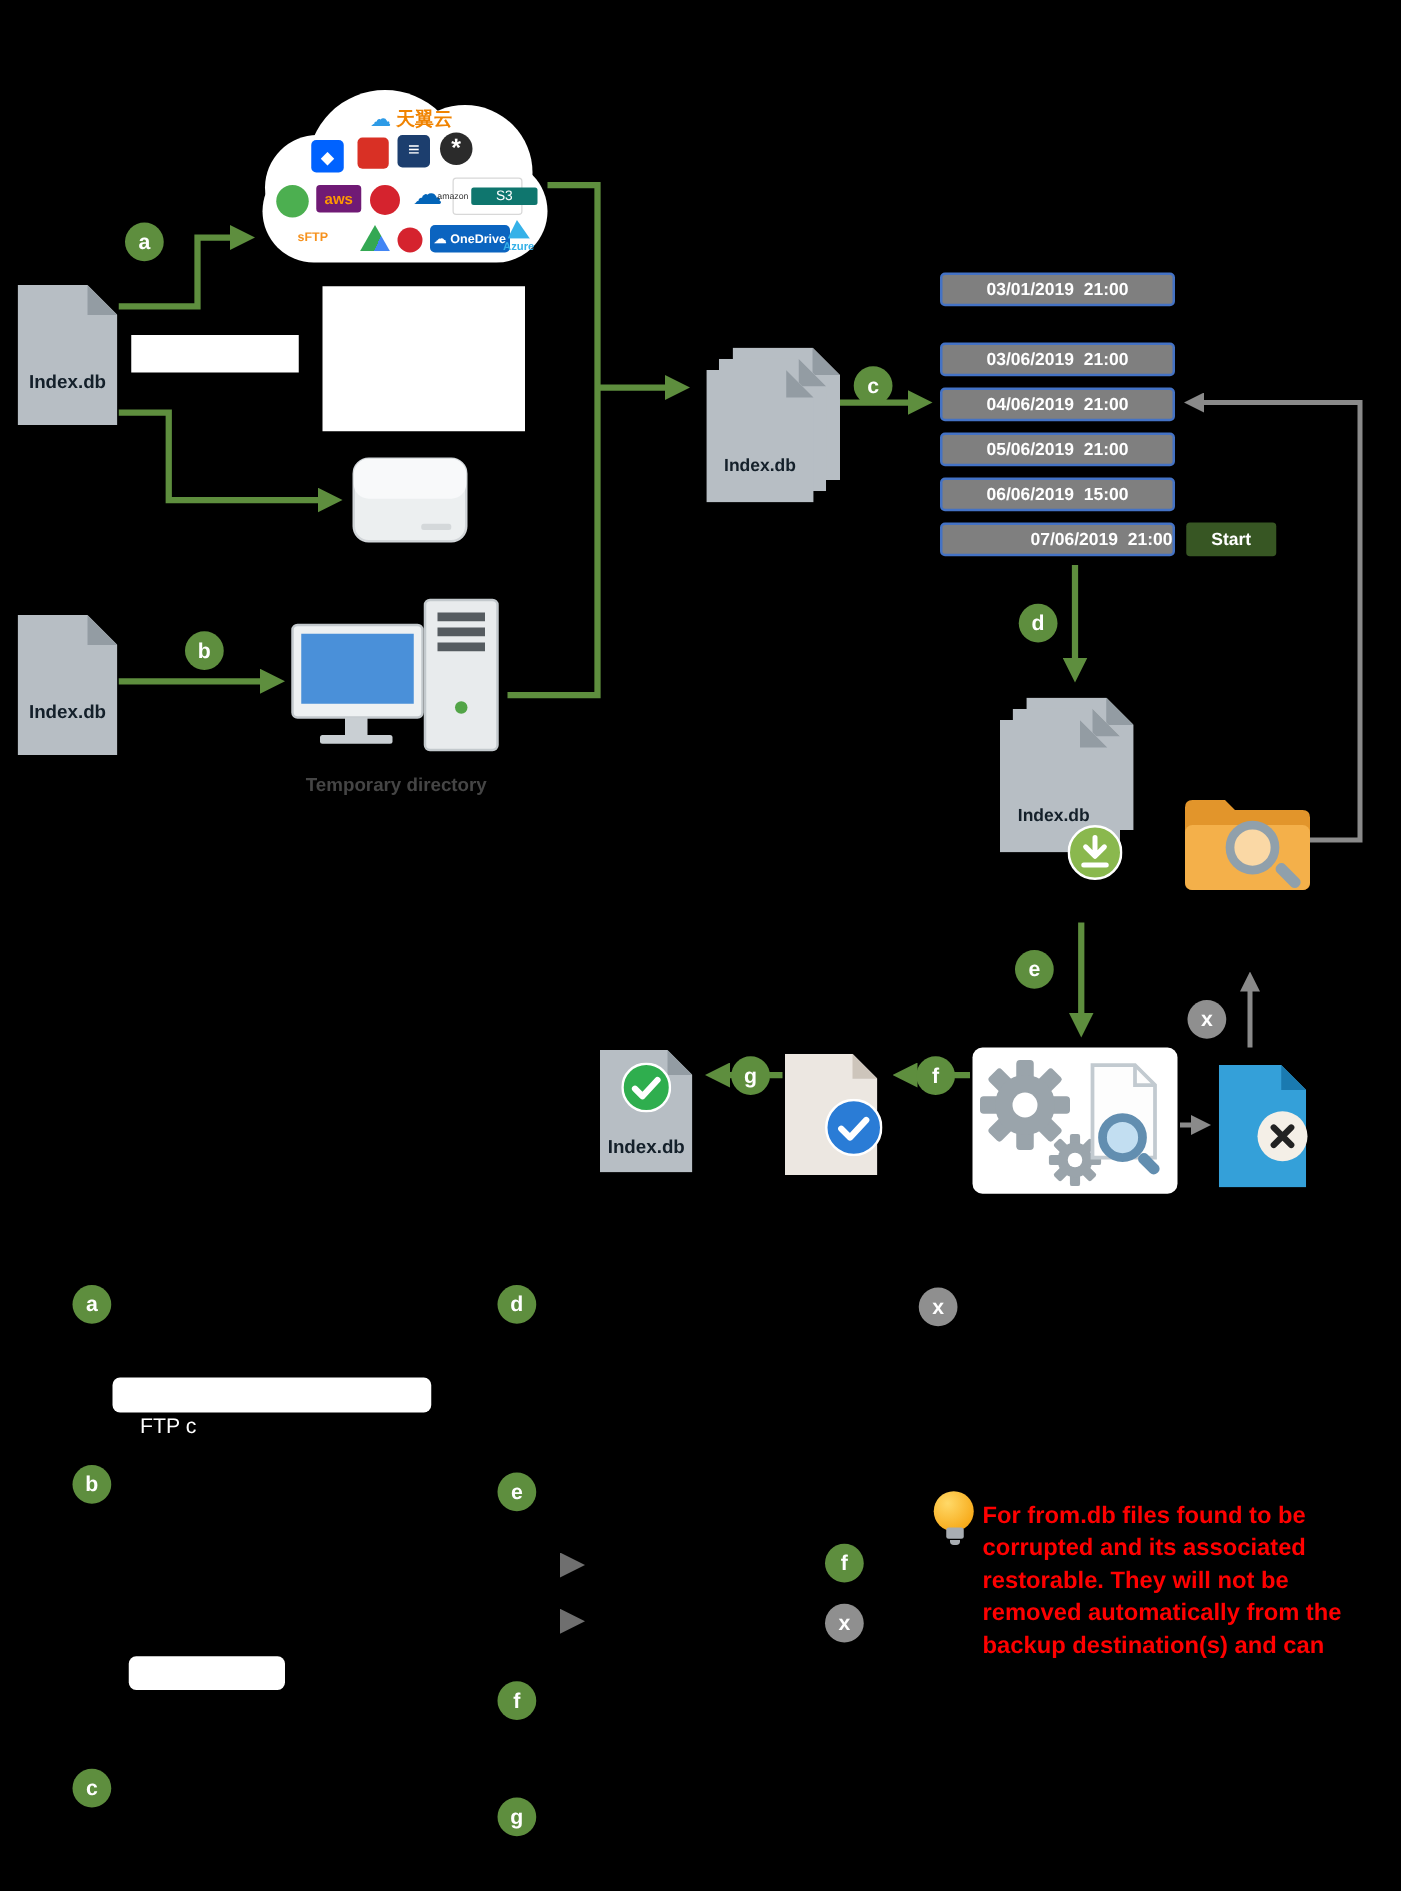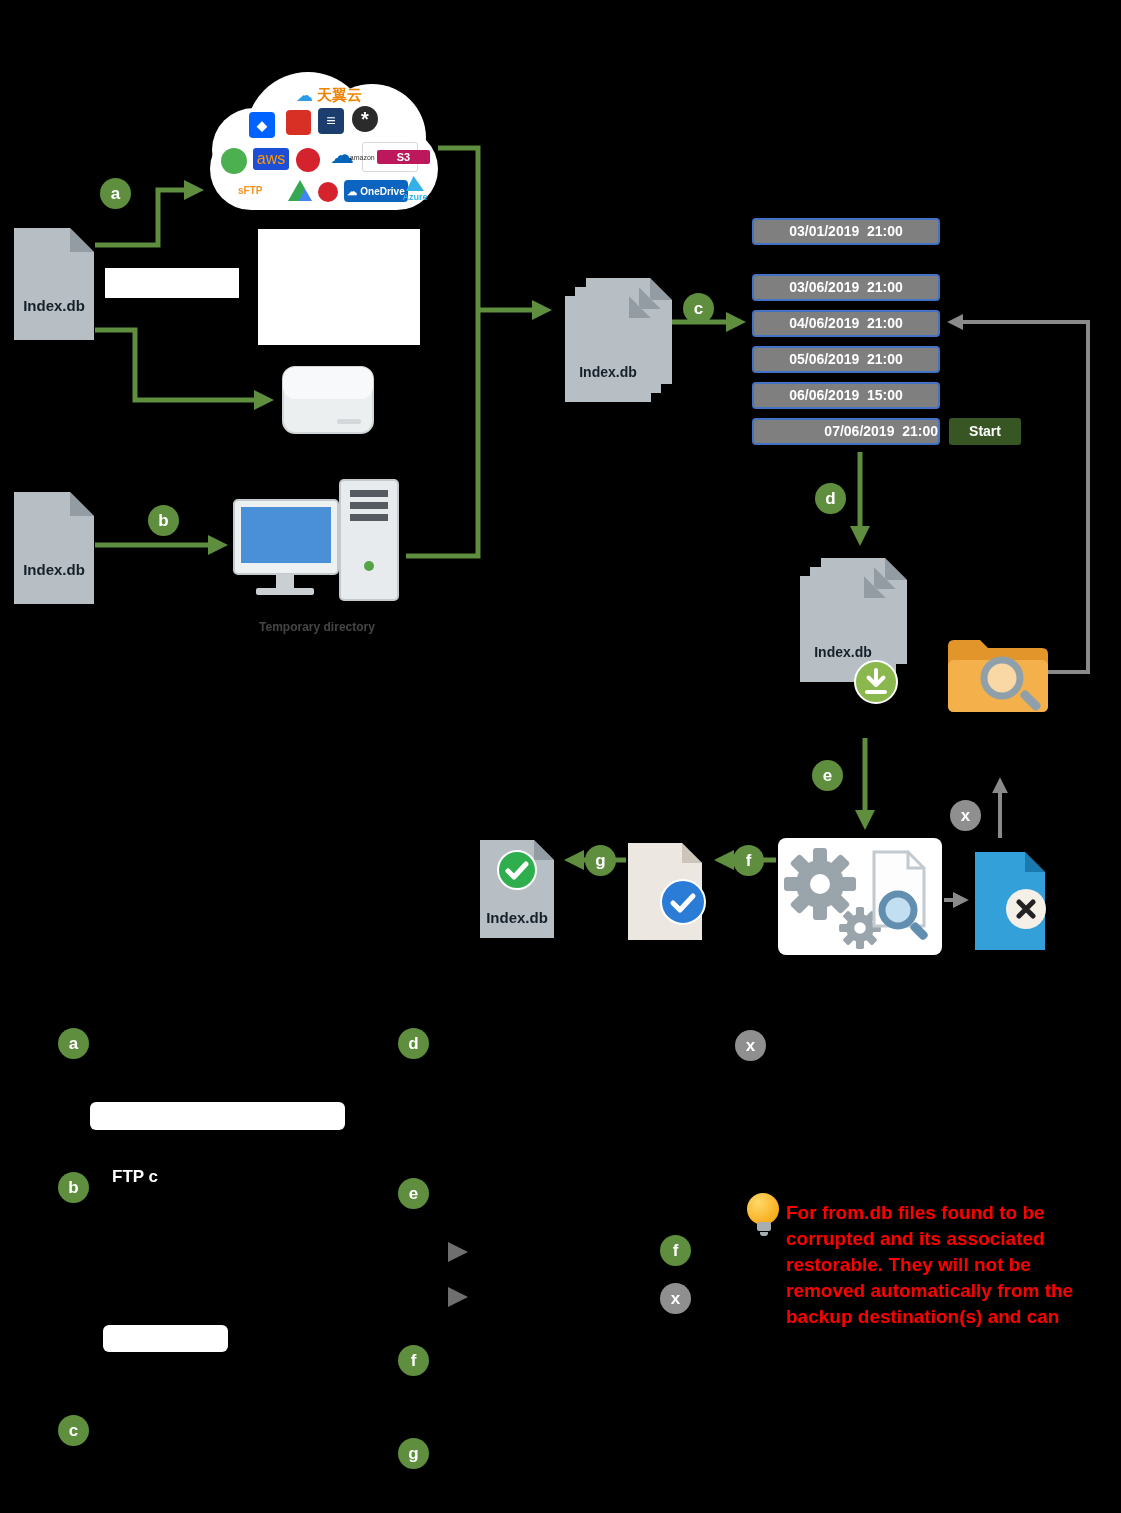--- a/index.html
+++ b/index.html
@@ -37,38 +37,38 @@
         border-radius:3px;color:#fff;font-weight:bold;font-size:14px;line-height:27px;text-align:center;}
 
   .white-box{position:absolute;background:#fff;}
   .round{border-radius:6px;}
 
   .cloud-part{position:absolute;background:#fff;border-radius:50%;}
   .chip{position:absolute;display:flex;align-items:center;justify-content:center;}
   .sq{border-radius:4px;color:#fff;font-size:13px;font-weight:bold;}
   .tianyi .ty-glyph{color:#2e9be6;font-size:17px;margin-right:4px;}
   .tianyi .ty-label{color:#f08300;font-size:15px;font-weight:bold;}
-  .aws-chip{background:#1d4ed8;border-radius:3px;color:#ff9900;font-size:16px;font-weight:normal;}
+  .aws-chip{background:#701a75;border-radius:3px;color:#ff9900;font-size:12px;font-weight:bold;}
   .s3-chip{background:#fff;border:1px solid #d8d8d8;border-radius:3px;}
   .s3-amazon{font-size:7px;color:#333;margin-right:2px;}
-  .s3-box{background:#be185d;color:#fff;font-weight:bold;font-size:11px;padding:1px 20px;border-radius:2px;}
+  .s3-box{background:#0f766e;color:#fff;font-weight:normal;font-size:11px;padding:1px 20px;border-radius:2px;}
   .sftp{color:#f6921e;font-weight:bold;font-size:10px;}
   .gdrive{width:24px;height:21px;clip-path:polygon(50% 0,100% 100%,0 100%);
           background:linear-gradient(115deg,#fbbc04 28%,#34a853 28% 62%,#4285f4 62%);}
   .od-btn{background:#0b64c0;border-radius:4px;color:#fff;font-size:10px;font-weight:bold;gap:3px;}
   .odfb{color:#0364b8;font-size:24px;}
   .azure{flex-direction:column;}
   .az-tri{width:18px;height:15px;background:#35b1e8;clip-path:polygon(42% 0,100% 100%,0 100%);}
   .az-label{color:#35b1e8;font-size:9px;font-weight:bold;margin-top:1px;}
 
   .temp-label{position:absolute;left:222px;top:620px;width:190px;text-align:center;
-        color:#454545;font-weight:bold;font-size:12px;}
+        color:#454545;font-weight:bold;font-size:15px;}
   .note{position:absolute;left:786px;top:1200px;width:322px;color:#f00;
         font-weight:bold;font-size:19px;line-height:26px;}
-  .frag{position:absolute;color:#fff;font-weight:700;font-size:17px;margin-top:36px;}
+  .frag{position:absolute;color:#fff;font-weight:400;font-size:17px;}
   .gears-panel{position:absolute;left:778px;top:838px;width:164px;height:117px;background:#fff;border-radius:8px;}
   .bulb{position:absolute;left:747px;top:1193px;width:34px;}
   .bulb .globe{width:32px;height:32px;border-radius:50%;background:radial-gradient(circle at 35% 30%,#ffd968,#f59b00);}
   .bulb .base{width:14px;height:9px;background:#a8adb2;margin:-3px auto 0;border-radius:2px;}
   .bulb .tip{width:8px;height:4px;background:#a8adb2;margin:1px auto 0;border-radius:0 0 3px 3px;}
 </style>
 </head>
 <body>
 
 <div class="canvas">

